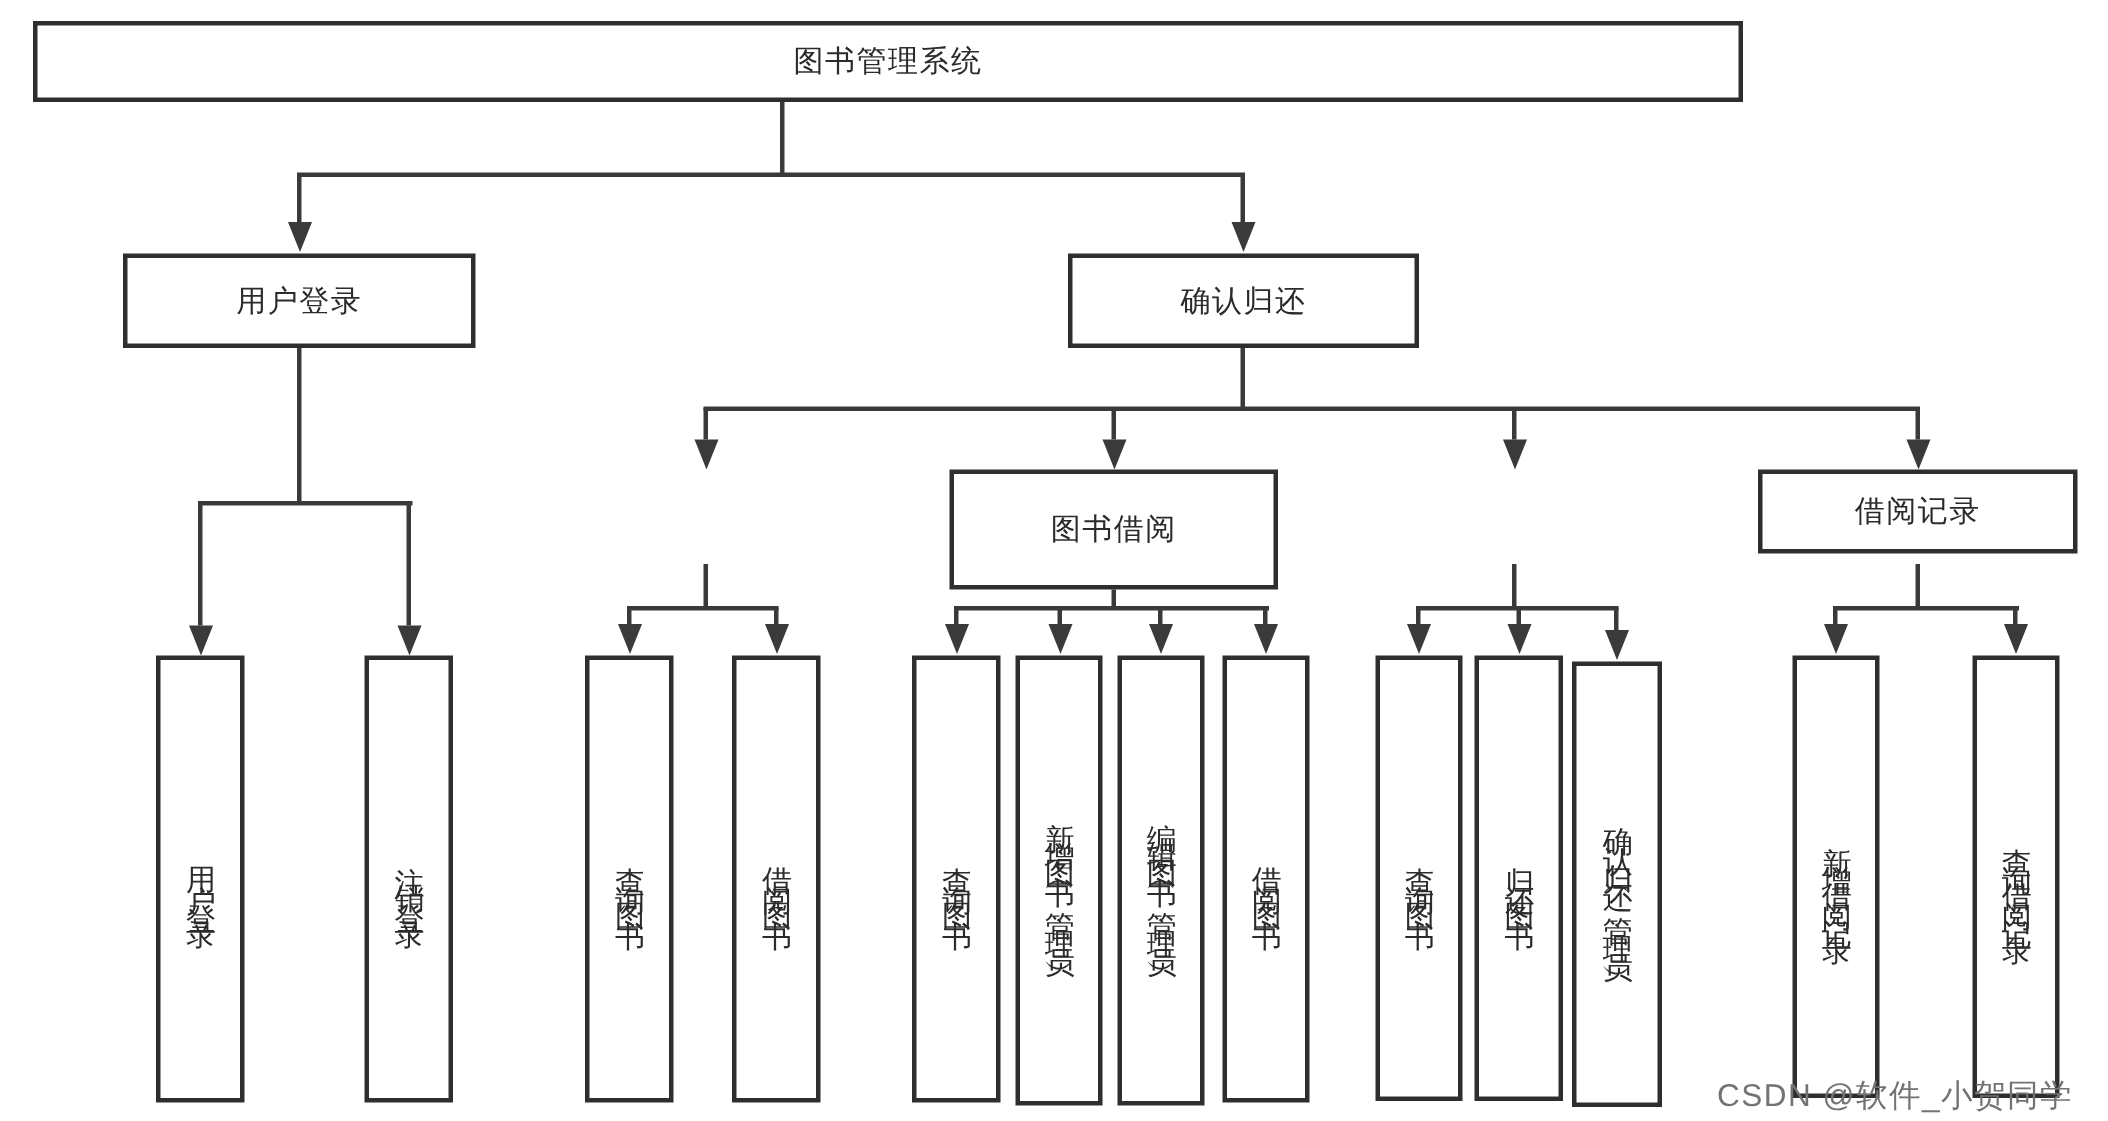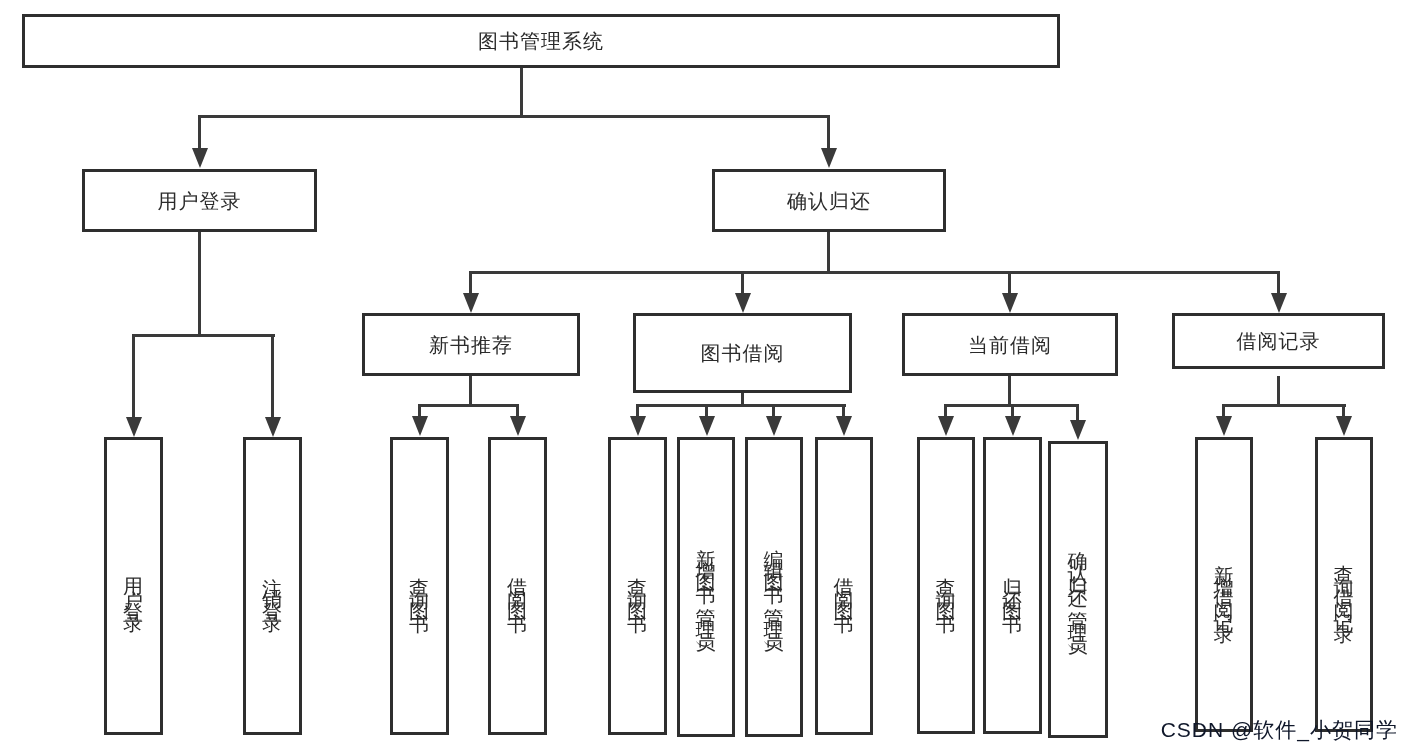--- a/index.html
+++ b/index.html
@@ -40,52 +40,46 @@
     content:"";
     position:absolute;
     top:100%;left:-6.5px;
     width:0;height:0;
     border-left:8px solid transparent;
     border-right:8px solid transparent;
     border-top:20px solid #3a3a3a;
   }
   .watermark{
     position:absolute;
-    top:716px;right:7px;
-    color:#0f172a;
+    top:716px;right:23px;
+    color:#737373;
     font-size:21px;
     letter-spacing:1px;
     z-index:4;
     white-space:nowrap;
   }
 </style>
 </head>
 <body>
 
 <div id="canvas">
 
-  <div class="node" style="left:22px;top:14px;width:1038px;height:54px">
+  <div class="node" style="left:22px;top:14px;width:1140px;height:54px">
     <span>图书管理系统</span>
   </div>
 
   <div class="node" style="left:82px;top:169px;width:235px;height:63px">
     <span>用户登录</span>
   </div>
   <div class="node" style="left:712px;top:169px;width:234px;height:63px">
     <span>确认归还</span>
   </div>
 
-  <div class="node" style="left:362px;top:313px;width:218px;height:63px">
-    <span>新书推荐</span>
-  </div>
   <div class="node" style="left:633px;top:313px;width:219px;height:80px">
     <span>图书借阅</span>
-  </div>
-  <div class="node" style="left:902px;top:313px;width:216px;height:63px">
-    <span>当前借阅</span>
   </div>
   <div class="node" style="left:1172px;top:313px;width:213px;height:56px">
     <span>借阅记录</span>
   </div>
 
   <div class="node vnode" style="left:104px;top:437px;width:59px;height:298px">
     <span>用户登录</span>
   </div>
   <div class="node vnode" style="left:243px;top:437px;width:59px;height:298px">
     <span>注销登录</span>

